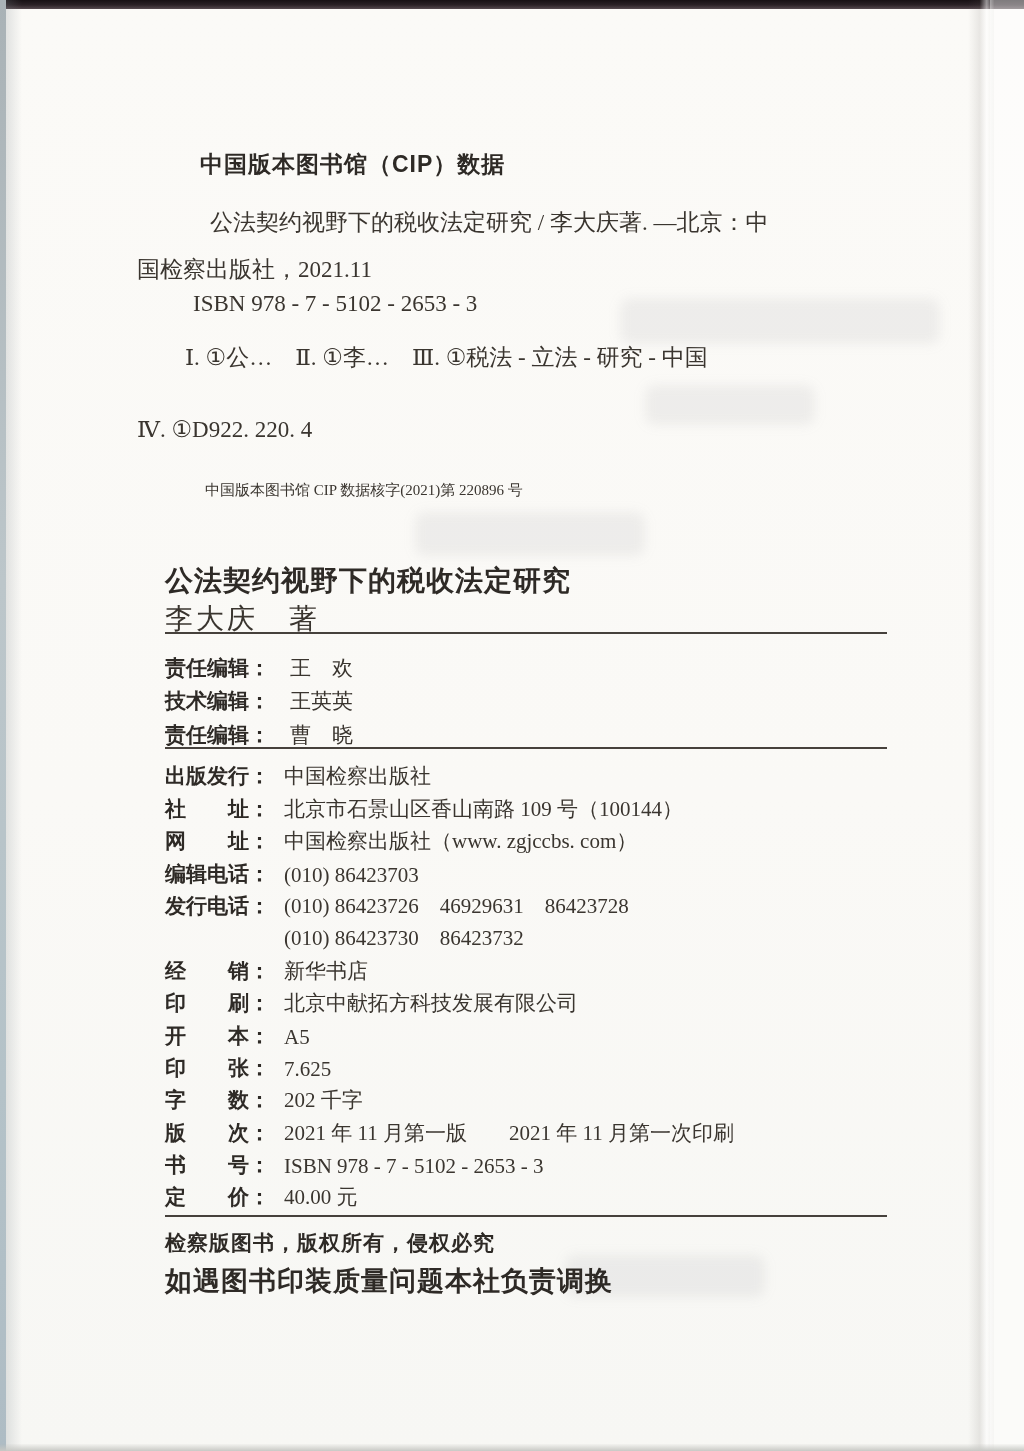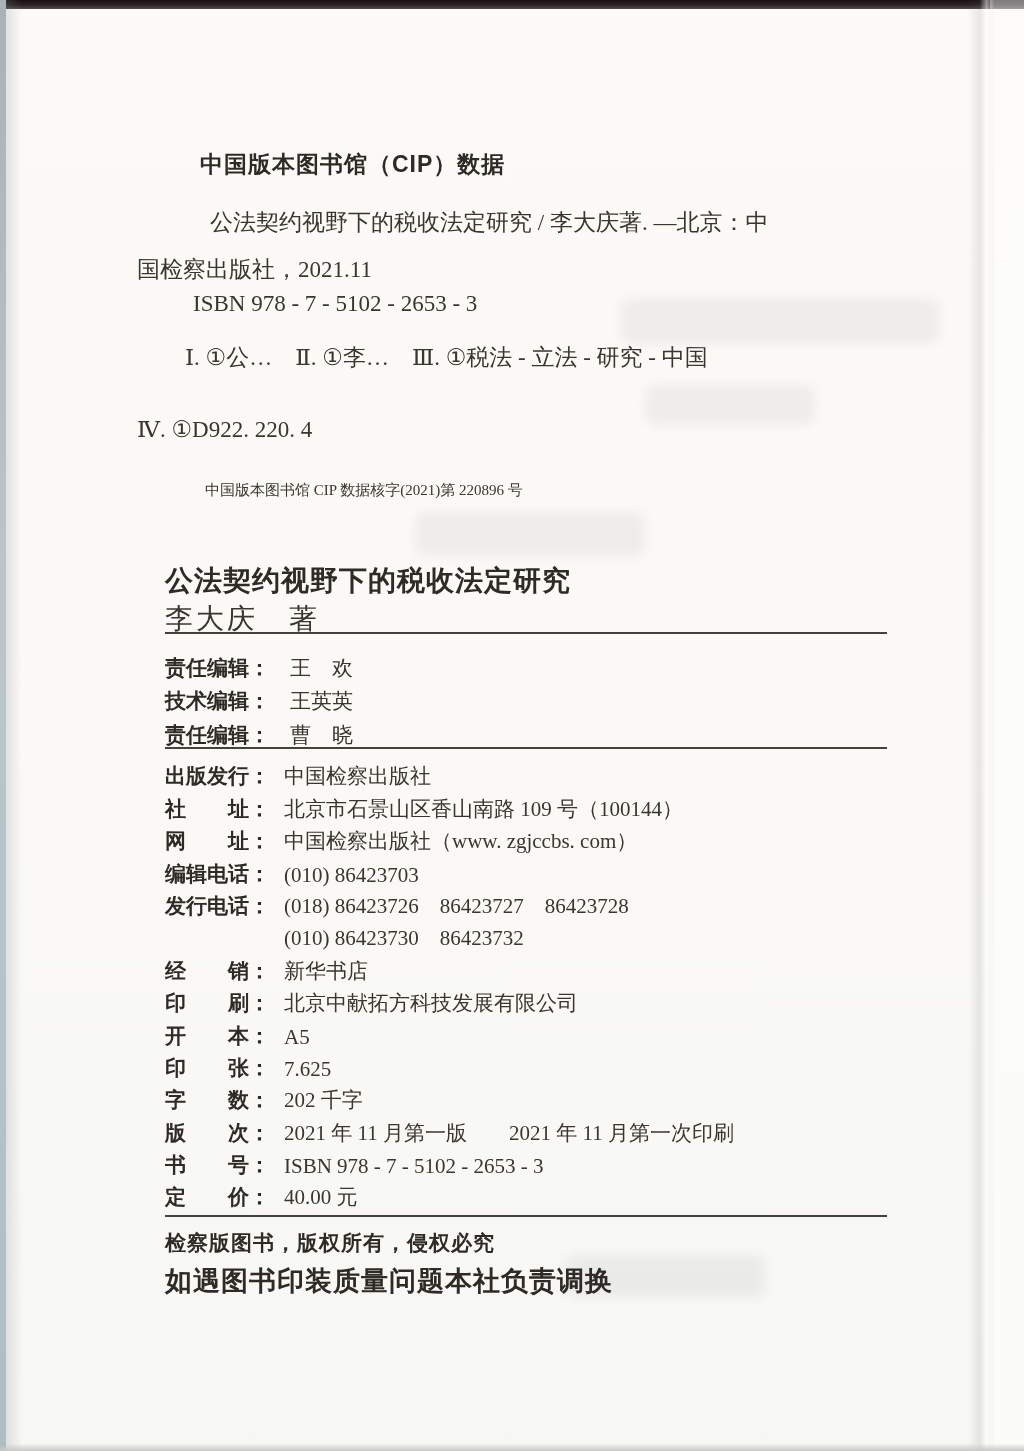--- a/index.html
+++ b/index.html
@@ -176,21 +176,21 @@
     <div class="row">
       <span class="row-label">网　　址：</span>
       <span class="row-value">中国检察出版社（www. zgjccbs. com）</span>
     </div>
     <div class="row">
       <span class="row-label">编辑电话：</span>
       <span class="row-value">(010) 86423703</span>
     </div>
     <div class="row">
       <span class="row-label">发行电话：</span>
-      <span class="row-value">(018) 86423726　86423727　86423728</span>
+      <span class="row-value">(010) 86423726　46929631　86423728</span>
     </div>
     <div class="row">
       <span class="row-label"></span>
       <span class="row-value">(010) 86423730　86423732</span>
     </div>
     <div class="row">
       <span class="row-label">经　　销：</span>
       <span class="row-value">新华书店</span>
     </div>
     <div class="row">

